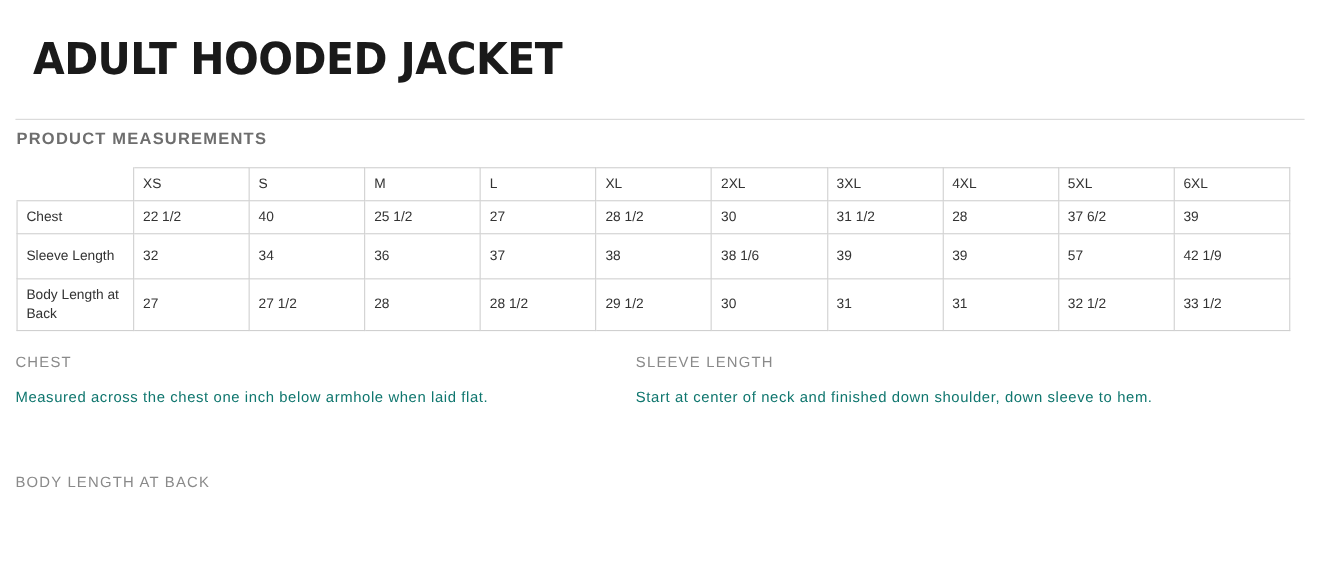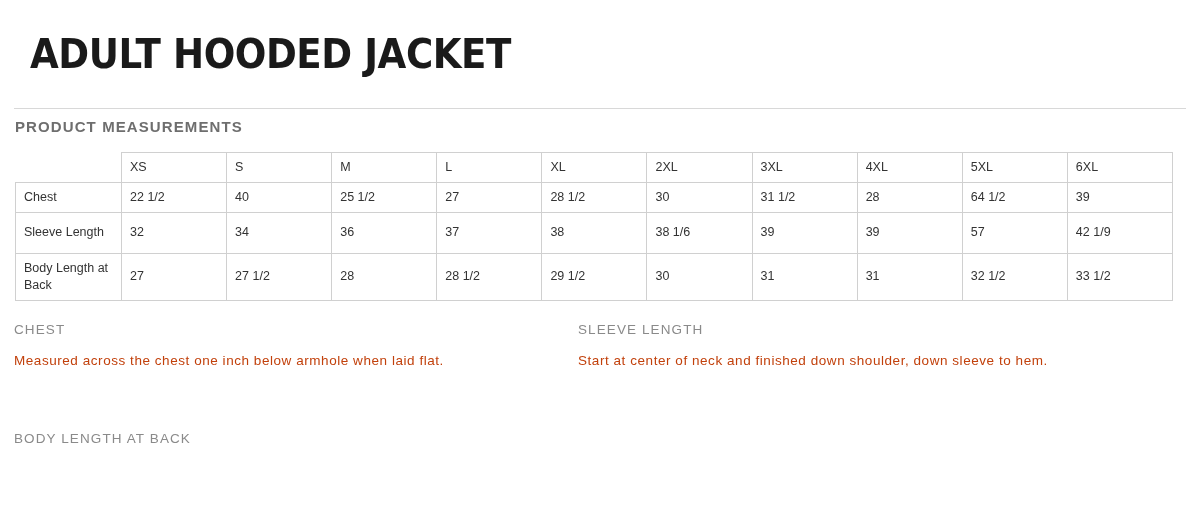--- a/index.html
+++ b/index.html
@@ -110,21 +110,21 @@
   }
   .desc-title {
     font-size: 13.5px;
     color: #8a8a8a;
     letter-spacing: 1.1px;
     text-transform: uppercase;
     margin-bottom: 12px;
   }
   .desc-body {
     font-size: 13.5px;
-    color: #c2410c;
+    color: #0f766e;
     letter-spacing: 0.55px;
     line-height: 1.75;
   }
   #desc-chest   { left: 14px;  top: 322px; width: 530px; }
   #desc-sleeve  { left: 578px; top: 322px; width: 540px; }
   #desc-body    { left: 14px;  top: 431px; width: 540px; }
 </style>
 </head>
 <body>
 
@@ -170,21 +170,21 @@
         <tr>
           <td class="rowhead">Chest</td>
           <td>22 1/2</td>
           <td>40</td>
           <td>25 1/2</td>
           <td>27</td>
           <td>28 1/2</td>
           <td>30</td>
           <td>31 1/2</td>
           <td>28</td>
-          <td>64 1/2</td>
+          <td>37 6/2</td>
           <td>39</td>
         </tr>
         <tr class="tall">
           <td class="rowhead">Sleeve Length</td>
           <td>32</td>
           <td>34</td>
           <td>36</td>
           <td>37</td>
           <td>38</td>
           <td>38 1/6</td>

